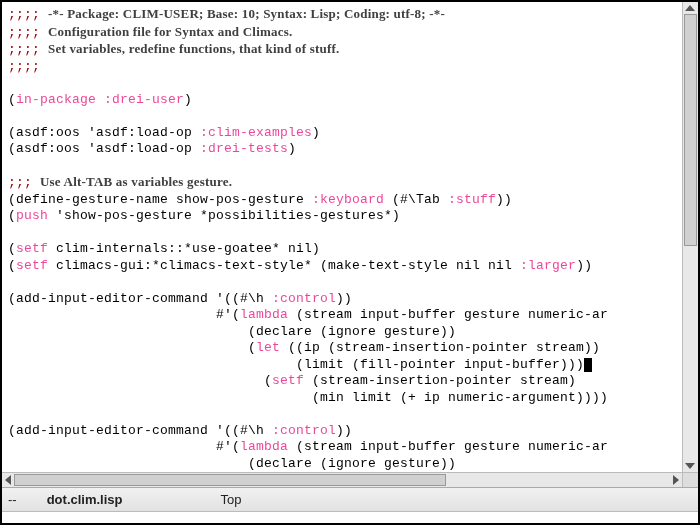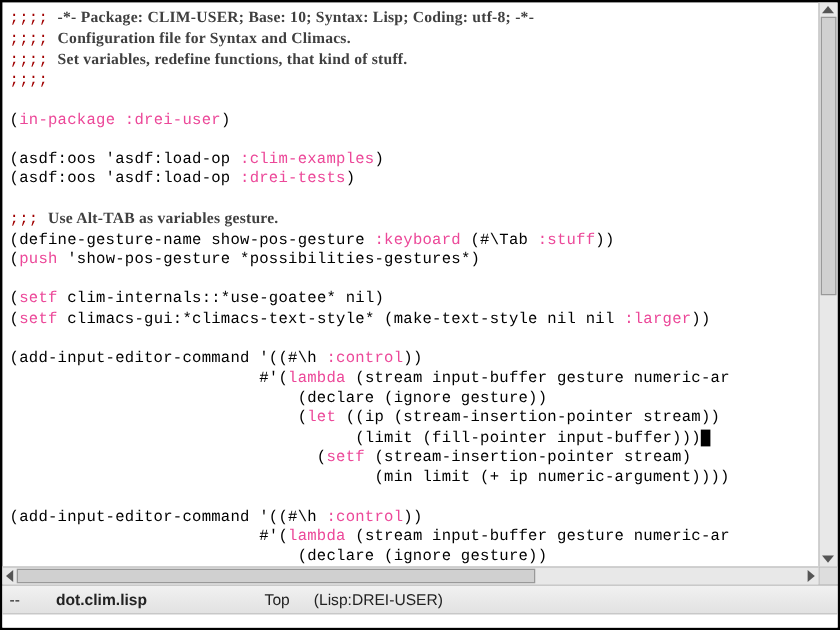--- a/index.html
+++ b/index.html
@@ -173,17 +173,16 @@
     </div>
     <div class="hscroll-corner"></div>
   </div>
 
   <div class="modeline">
     <span>--</span>
     <span class="filename">dot.clim.lisp</span>
     <span class="spacer"></span>
     <span>Top</span>
     <span style="width:12px"></span>
-    <span>(Lisp:DREI-USER)</span>
   </div>
 
   <div class="minibuffer"></div>
 </div>
 
 </body></html>

